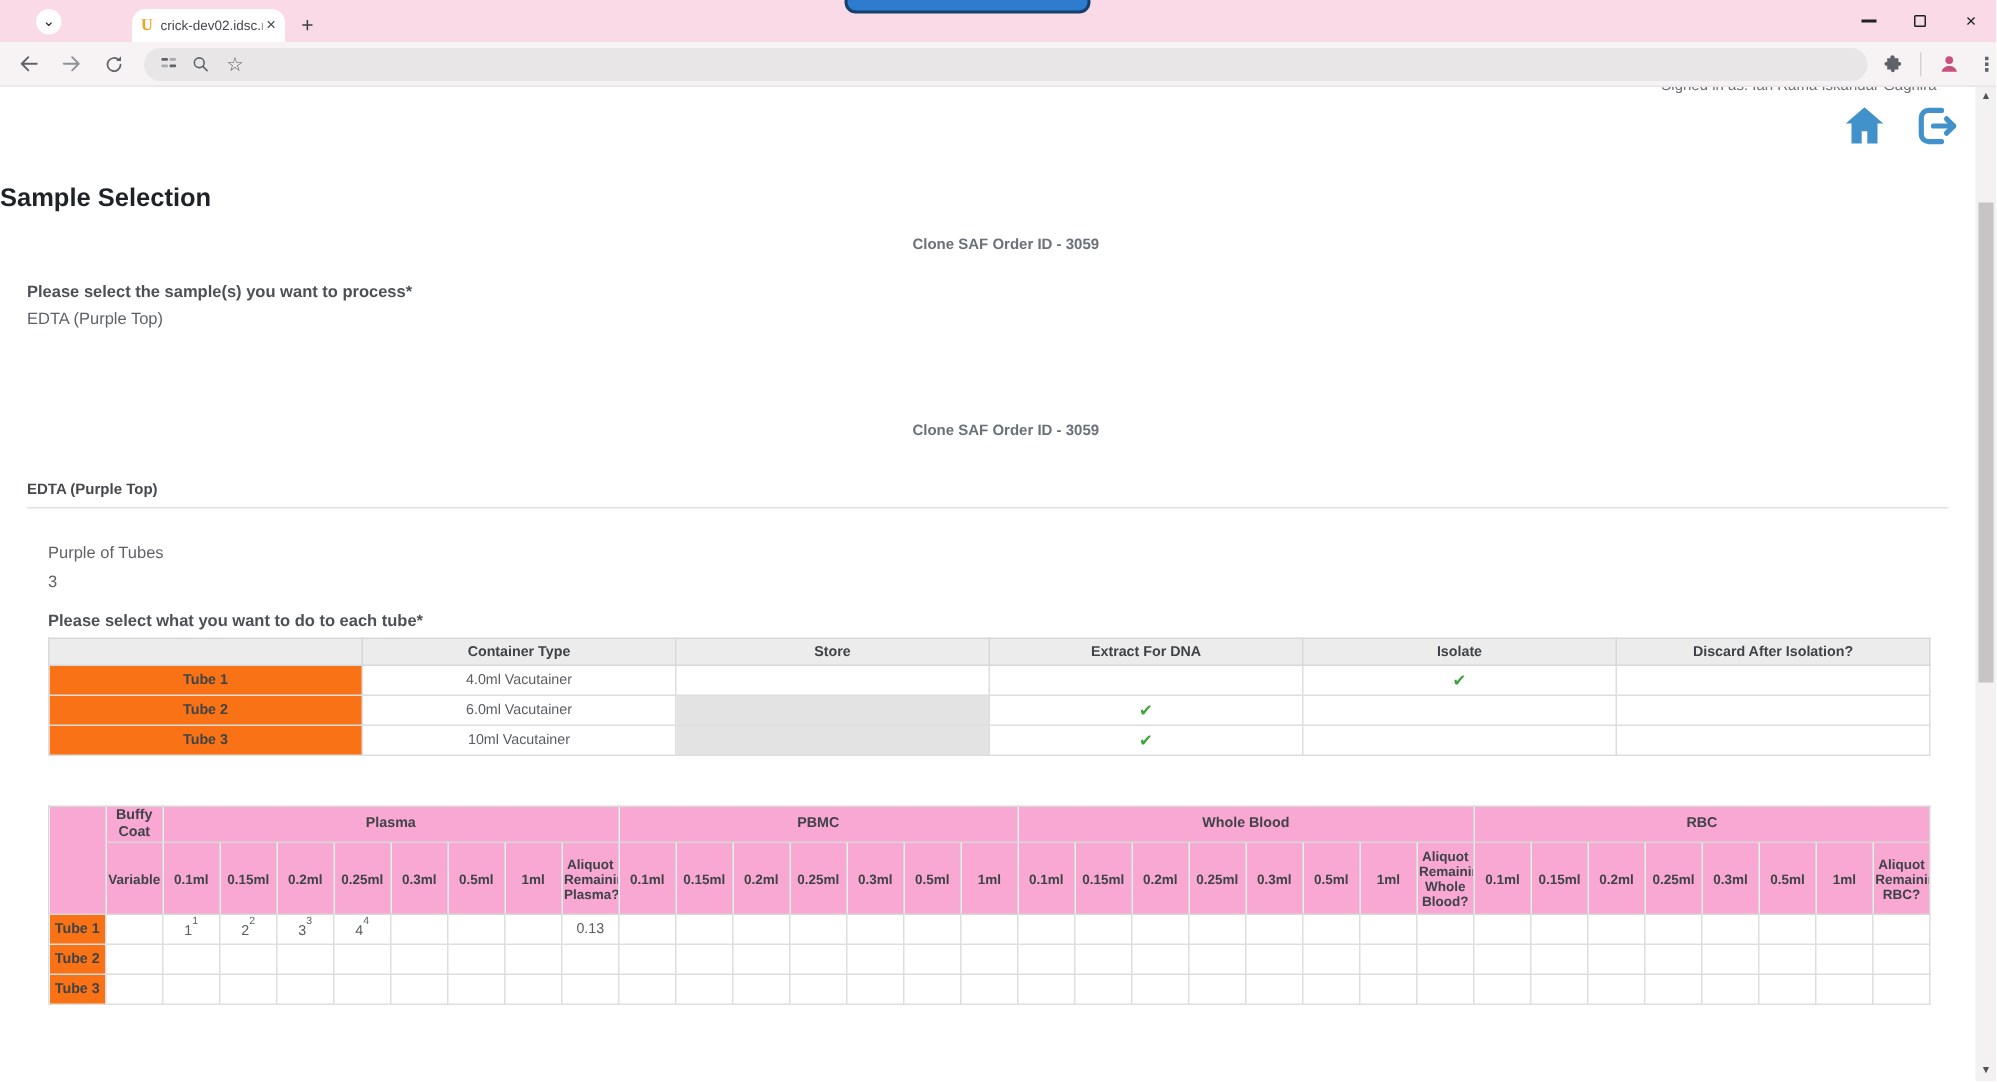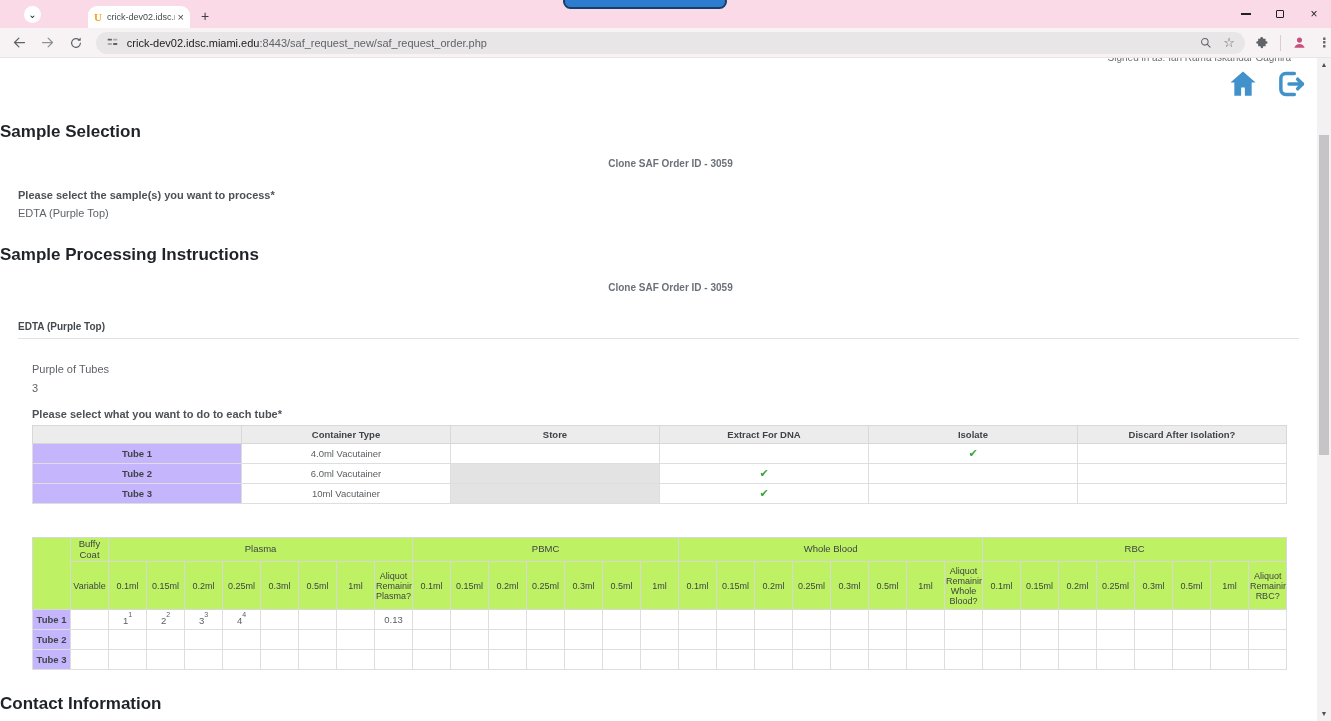--- a/index.html
+++ b/index.html
@@ -40,27 +40,27 @@
   .subid { position:absolute; left:0; width:100%; text-align:center; font-size:10px; font-weight:600; color:#6a7178;padding-left:24px; }
   .lab { position:absolute; font-size:11px; color:#4d5156; font-weight:600; }
   .txt { position:absolute; font-size:11px; color:#5f6368; }
   .edta-bold { position:absolute; left:18px; top:263px; font-size:10px; font-weight:700; color:#45494d; }
   .rule { position:absolute; left:18px; right:18px; top:280px; height:1px; background:#e1e1e1; }
 
   table { border-collapse:collapse; table-layout:fixed; }
   .t1 { position:absolute; left:32px; top:367px; width:1255px; font-size:9.5px; }
   .t1 th { height:18px; background:#ececec; border:1px solid #d8d8d8; font-weight:700; font-size:9.5px; color:#3f4347; }
   .t1 td { height:20px; border:1px solid #dedede; text-align:center; background:#fff; color:#5a5e62; }
-  .t1 td.lbl, .t2 td.lbl { background:#c4b5fd; font-weight:700; color:#3f4347; }
+  .t1 td.lbl, .t2 td.lbl { background:#f97316; font-weight:700; color:#3f4347; }
   td.dis { background:#e3e3e3; }
   .check { color:#3aa53a; font-size:11px; font-weight:700; }
 
   .aql { position:absolute; left:32px; top:459px; font-size:11px; color:#4d5156; font-weight:600; }
   .t2 { position:absolute; left:32px; top:479px; width:1255px; font-size:9.5px; }
-  .t2 th { background:#bef264; border:1px solid #d8d8d8; font-weight:400; color:#3f4347; font-size:9px; line-height:1.12; padding:1px; overflow:hidden; }
+  .t2 th { background:#f9a8d4; border:1px solid #d8d8d8; font-weight:700; color:#3f4347; font-size:9px; line-height:1.12; padding:1px; overflow:hidden; }
   .t2 tr.grp th { height:22px; font-size:9.5px; }
   .t2 tr.sub th { height:48px; }
   .t2 td { height:20px; border:1px solid #dedede; text-align:center; background:#fff; color:#5a5e62; overflow:hidden; }
   .t2 sup { font-size:7px; position:relative; top:-3px; }
 
   
   .sbar { position:absolute; top:58px; left:1317px; width:14px; height:663px; background:#f3f1f2; }
   .sarrow { position:absolute; left:0; width:14px; height:14px; font-size:7px; color:#505050; text-align:center; line-height:14px; }
   .sthumb { position:absolute; left:2px; top:77px; width:10px; height:320px; background:#c6c4c6; border-radius:0; }
 </style>
@@ -106,21 +106,20 @@
           <path d="M20 2.5v5.5h-5.5z" fill="#5f6368"></path>
         </svg>
     </button>
     <div class="url-pill">
       <svg width="13" height="13" viewBox="0 0 24 24">
         <rect x="3" y="5" width="8" height="3.4" rx="1.2" fill="#5f6368"></rect>
           <rect x="13" y="5" width="8" height="3.4" rx="1.2" fill="#5f6368" opacity=".45"></rect>
         <rect x="3" y="13" width="8" height="3.4" rx="1.2" fill="#5f6368" opacity=".45"></rect>
           <rect x="13" y="13" width="8" height="3.4" rx="1.2" fill="#5f6368"></rect>
       </svg>
-      <span class="url-text"><span>crick-dev02.idsc.miami.edu</span><span class="url-path">:8443/saf_request_new/saf_request_order.php</span></span>
       <span class="pill-right">
         <svg width="14" height="14" viewBox="0 0 24 24">
             <circle cx="10" cy="10" r="5.6" fill="none" stroke="#5f6368" stroke-width="1.8"></circle>
             <path d="M14.4 14.4 19 19" stroke="#5f6368" stroke-width="1.8" stroke-linecap="round"></path>
           </svg>
         <span class="star">☆</span>
       </span>
     </div>
     <span class="after-pill">
       <svg width="15" height="15" viewBox="0 0 24 24">
@@ -150,21 +149,20 @@
         <path d="M17 8.4 20.6 12 17 15.6"></path>
       </svg>
   </div>
 
   <div class="h1" style="top:64px">Sample Selection</div>
   <div class="subid" style="top:100px">Clone SAF Order ID - 3059</div>
 
   <div class="lab" style="left:18px; top:131px">Please select the sample(s) you want to process*</div>
   <div class="txt" style="left:18px; top:149px">EDTA (Purple Top)</div>
 
-  <div class="h1" style="top:187px">Sample Processing Instructions</div>
   <div class="subid" style="top:224px">Clone SAF Order ID - 3059</div>
 
   <div class="edta-bold">EDTA (Purple Top)</div>
   <div class="rule"></div>
 
   <div class="txt" style="left:32px; top:305px">Purple of Tubes</div>
   <div class="txt" style="left:32px; top:324px">3</div>
   <div class="lab" style="left:32px; top:350px">Please select what you want to do to each tube*</div>
 
   <table class="t1">
@@ -353,20 +351,19 @@
           <td></td>
           <td></td>
           <td></td>
           <td></td>
           <td></td>
           <td></td>
     </tr>
   </tbody>
     </table>
 
-  <div class="h1" style="top:636px">Contact Information</div>
 </div>
 
 <div class="sbar">
   <div class="sarrow" style="top:0">▲</div>
   <div class="sthumb"></div>
   <div class="sarrow" style="bottom:0; top:auto">▼</div>
 </div>
 
 </body></html>

